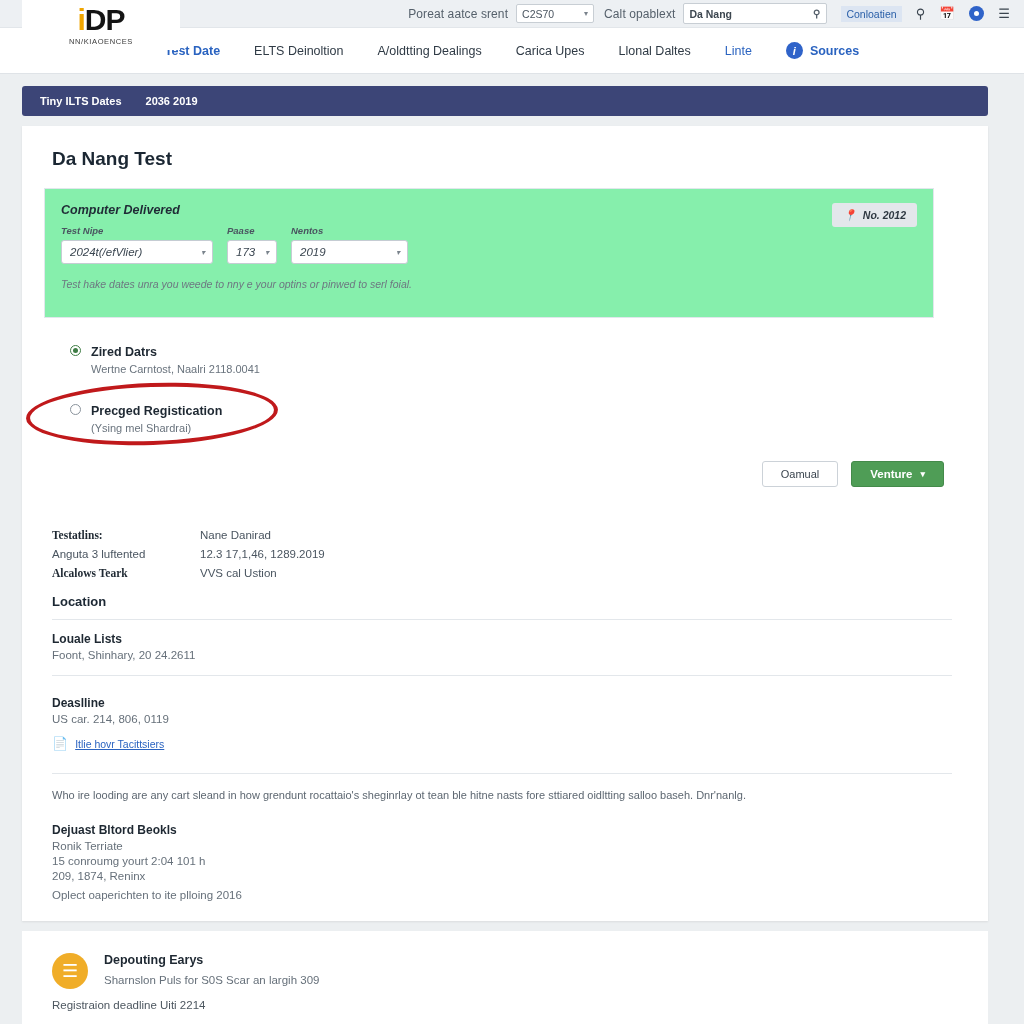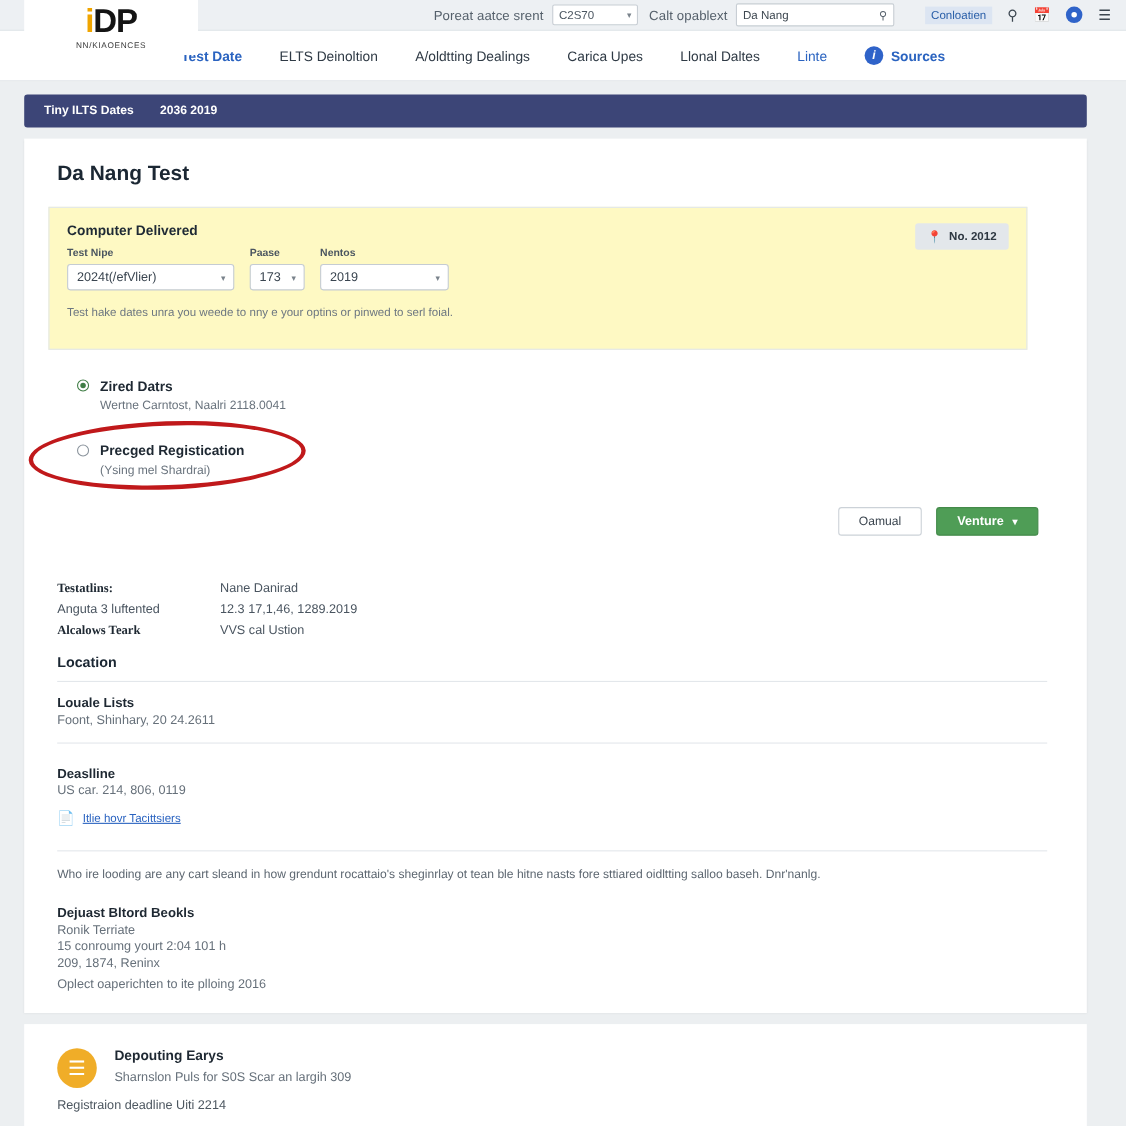--- a/index.html
+++ b/index.html
@@ -31,21 +31,21 @@
     font-size: 10.5px; color: #4a5560;
     display: flex; align-items: center; padding: 0 5px;
     position: relative; margin-right: 10px;
   }
   .util-select .caret { position: absolute; right: 5px; font-size: 8px; color: #7a838c; }
   .util-search {
     width: 144px; height: 21px; background: #fff;
     border: 1px solid #c8ced4; border-radius: 2px;
     font-size: 10.5px; color: #3d4750;
     display: flex; align-items: center; padding: 0 5px;
-    position: relative; margin-right: 28px;
+    position: relative; margin-right: 14px; font-weight: bold;
   }
   .util-search .mag { position: absolute; right: 6px; color: #55606b; font-size: 10px; }
   .util-link { font-size: 10.5px; color: #2a5fa8; background: #dce5f2; padding: 2px 5px; margin-right: 14px; text-align: right; }
   .util-icons { display: flex; align-items: center; gap: 14px; padding-right: 14px; }
   .uicon { font-size: 13px; color: #3b454f; line-height: 1; }
   .uicon.blue-dot {
     width: 15px; height: 15px; border-radius: 50%;
     background: #2f63c9; display: flex; align-items: center; justify-content: center;
     color: #fff; font-size: 9px;
   }
@@ -98,21 +98,21 @@
   }
   .page-title {
     font-size: 19px; font-weight: bold; color: #1b2733;
     padding: 22px 0 0 30px;
   }
 
   
   .panel {
     position: absolute; left: 22px; top: 62px;
     width: 890px; height: 130px;
-    background: #fef9c3; border: 1px solid #e1e7ec;
+    background: #86efac; border: 1px solid #e1e7ec; font-style: italic;
   }
   .panel-title { font-size: 12.5px; font-weight: bold; color: #1f2a35; padding: 14px 0 0 16px; }
   .fields { display: flex; align-items: flex-end; gap: 14px; padding: 8px 0 0 16px; }
   .field-label { font-size: 9.5px; font-weight: bold; color: #4a5560; margin-bottom: 4px; }
   .sel {
     background: #fff; border: 1px solid #c5ccd3; border-radius: 3px;
     height: 24px; display: flex; align-items: center;
     padding: 0 20px 0 8px; position: relative;
     font-size: 11.5px; color: #3a4550;
   }

